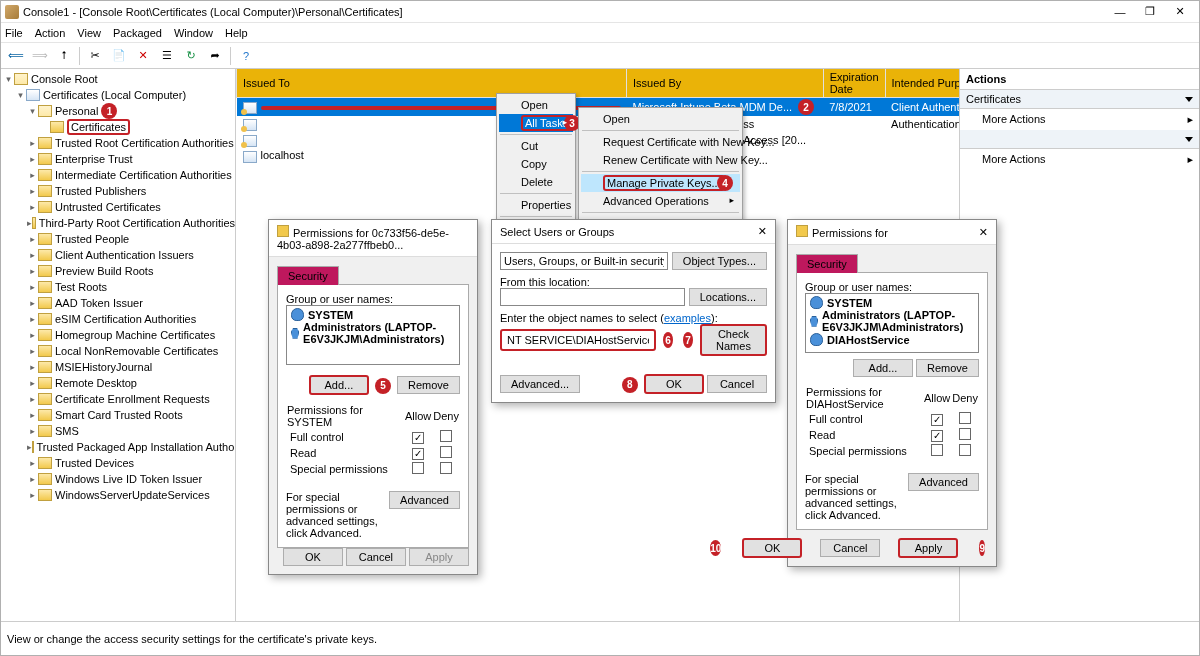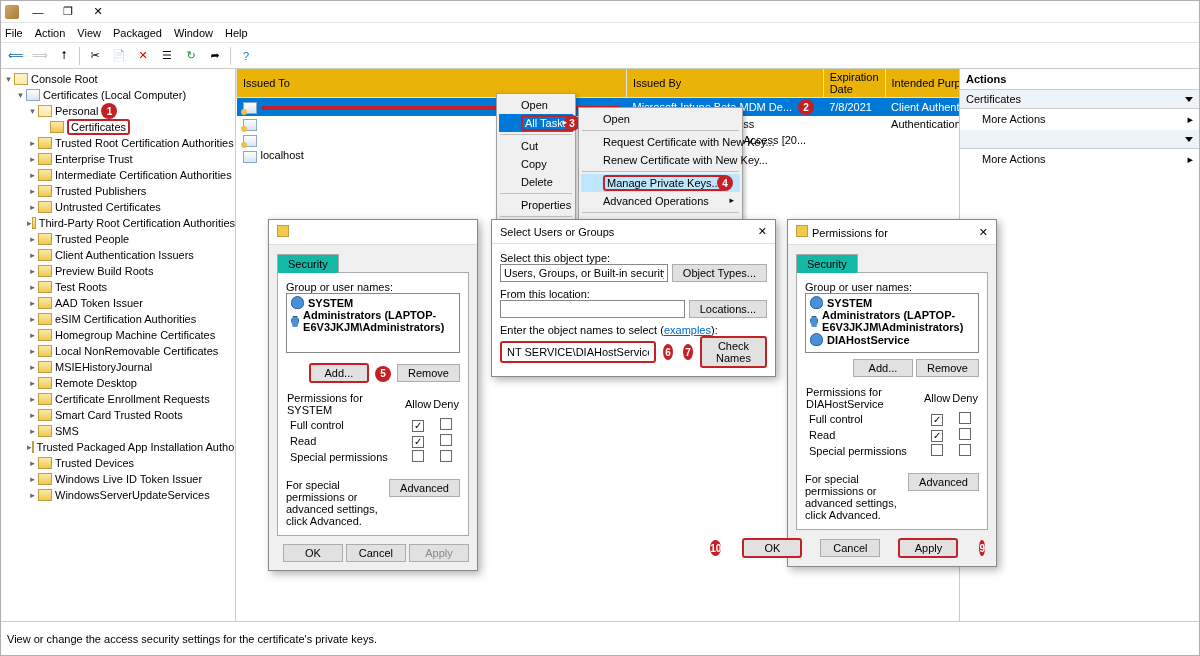--- a/index.html
+++ b/index.html
@@ -37,21 +37,21 @@
 .ctxmenu .sep{height:1px;background:#c0c0c0;margin:2px 1px;}
 .ctxmenu .arrow::after{content:"▸";position:absolute;right:6px;font-size:9px;}
 .actions{width:240px;border-left:1px solid #ccc;display:flex;flex-direction:column;}
 .actions .hdr{background:#fff;border-bottom:1px solid #ccc;padding:4px 6px;font-weight:bold;}
 .actions .sub{background:#eef3f8;padding:3px 6px;border-bottom:1px solid #ccc;display:flex;justify-content:space-between;align-items:center;}
 .actions .line{padding:4px 6px 4px 22px;}
 .status{height:34px;border-top:1px solid #ccc;padding:13px 6px;display:flex;align-items:center;}
 .dlg{position:absolute;background:#f0f0f0;border:1px solid #888;box-shadow:3px 3px 8px rgba(0,0,0,0.3);}
 .dlg .dtitle{background:#fff;padding:5px 8px;display:flex;align-items:center;justify-content:space-between;border-bottom:1px solid #ddd;font-size:11px;}
 .dlg .dbody{padding:8px;}
-.dlg .tab{display:inline-block;padding:3px 10px;background:#14b8a6;border:1px solid #aaa;border-bottom:none;position:relative;top:1px;}
+.dlg .tab{display:inline-block;padding:3px 10px;background:#be185d;border:1px solid #aaa;border-bottom:none;position:relative;top:1px;}
 .dlg .tabbody{background:#fff;border:1px solid #aaa;padding:8px;}
 .dlg input[type=text]{border:1px solid #888;background:#fff;padding:1px 3px;height:18px;}
 .dlg .list{border:1px solid #888;background:#fff;height:60px;overflow:auto;padding:2px;}
 .dlg .list .li{display:flex;align-items:center;gap:4px;padding:0px 2px;font-weight:bold;}
 .dlg .usr{width:13px;height:13px;background:#4a90d9;border-radius:50% 50% 40% 40%;border:1px solid #2a609a;}
 .dlg .grp{width:13px;height:11px;background:#4a90d9;border:1px solid #2a609a;clip-path:polygon(20% 100%,0 40%,30% 0,70% 0,100% 40%,80% 100%);}
 .dlg .btn, .mark-btn{background:#e1e1e1;border:1px solid #adadad;padding:2px 10px;min-width:60px;text-align:center;display:inline-block;}
 .mark-btn{border:2px solid #c42127;border-radius:3px;}
 .permtbl{width:100%;border-collapse:collapse;}
 .permtbl th{font-weight:normal;text-align:center;}
@@ -60,20 +60,21 @@
 .chk.on::after{content:"✓";font-size:10px;line-height:10px;display:block;text-align:center;}
 .link{color:#0066cc;text-decoration:underline;}
 .tri{display:inline-block;width:0;height:0;border-left:4px solid transparent;border-right:4px solid transparent;border-top:5px solid #000;}
 </style>
 </head>
 <body>
 
 <div class="window">
   <div class="titlebar">
     <div class="icon"></div>
+    <div class="title">Console1 - [Console Root\Certificates (Local Computer)\Personal\Certificates]</div>
     <div class="winbtns">
       <div>—</div>
       <div>❐</div>
       <div>✕</div>
     </div>
   </div>
   <div class="menubar" id="menubar">
       <span>File</span>
       <span>Action</span>
       <span>View</span>
@@ -330,21 +331,21 @@
       <div class="line"><span>More Actions</span> <span style="float:right">▸</span></div>
       <div class="sub">
           <span>&nbsp;</span>
           <span class="tri"></span>
         </div>
       <div class="line"><span>More Actions</span> <span style="float:right">▸</span></div>
     </div>
 
     <div class="dlg" style="left:267px;top:150px;width:210px">
       <div class="dtitle">
-          <span><span style="display:inline-block;width:12px;height:12px;background:#f2c94c;border:1px solid #c0a040;margin-right:4px"></span></span>
+          <span><span style="display:inline-block;width:12px;height:12px;background:#f2c94c;border:1px solid #c0a040;margin-right:4px"></span><span>Permissions for 0c733f56-de5e-4b03-a898-2a277ffbeb0...</span></span>
         </div>
       <div class="dbody">
         <span class="tab">Security</span>
         <div class="tabbody">
           <div>Group or user names:</div>
           <div class="list" id="d1users">
               <div class="li"><span class="usr"></span>SYSTEM</div>
               <div class="li"><span class="grp"></span>Administrators (LAPTOP-E6V3JKJM\Administrators)</div>
             </div>
           <div style="text-align:right;margin-top:10px">
@@ -376,52 +377,59 @@
                   <td style="text-align:center"><span class="chk"></span></td>
                   <td style="text-align:center"><span class="chk"></span></td>
                 </tr>
               </tbody>
           </table>
           <div style="margin-top:14px;display:flex;gap:6px;align-items:flex-start">
             <span style="flex:1">For special permissions or advanced settings, click Advanced.</span>
             <span class="btn">Advanced</span>
           </div>
         </div>
-        <div style="text-align:right;margin-top:8px">
+        <div style="text-align:right;margin-top:0">
           <span class="btn">OK</span>
           <span class="btn">Cancel</span>
           <span class="btn" style="color:#888">Apply</span>
         </div>
       </div>
     </div>
 
     <div class="dlg" style="left:490px;top:150px;width:285px">
       <div class="dtitle">
           <span>Select Users or Groups</span>
           <span>✕</span>
         </div>
       <div class="dbody" style="background:#fff">
-        <div>Select this object type:</div>
         <div style="display:flex;gap:4px;margin-bottom:6px">
           <input type="text" style="flex: 1 1 0%;" value="Users, Groups, or Built-in security principals">
           <span class="btn">Object Types...</span>
         </div>
         <div>From this location:</div>
         <div style="display:flex;gap:4px;margin-bottom:6px">
           <input type="text" style="flex: 1 1 0%;" value="">
           <span class="btn">Locations...</span>
         </div>
         <div><span>Enter the object names to select</span> (<span class="link">examples</span>):</div>
         <div style="display:flex;gap:4px;align-items:center">
           <span class="mark" style="flex:1;display:flex">
               <input type="text" style="flex: 1 1 0%; border: none;" value="NT SERVICE\DIAHostService">
             </span>
           <span class="badge">6</span>
           <span class="badge">7</span>
           <span class="mark-btn">Check Names</span>
+        </div>
+        <div style="display:flex;justify-content:space-between;margin-top:18px;align-items:center">
+          <span class="btn">Advanced...</span>
+          <span>
+            <span class="badge">8</span>
+            <span class="mark-btn">OK</span>
+            <span class="btn">Cancel</span>
+          </span>
         </div>
       </div>
     </div>
 
     <div class="dlg" style="left:786px;top:150px;width:210px">
       <div class="dtitle">
           <span><span style="display:inline-block;width:12px;height:12px;background:#f2c94c;border:1px solid #c0a040;margin-right:4px"></span><span>Permissions for</span></span>
           <span>✕</span>
         </div>
       <div class="dbody">

